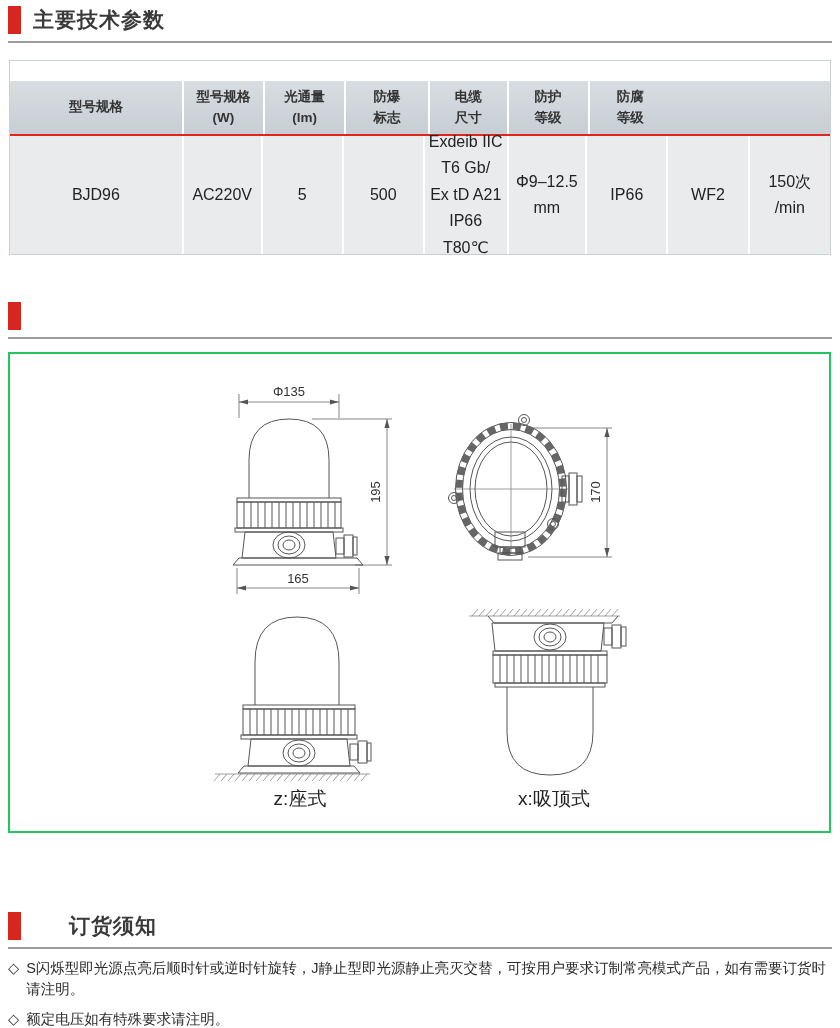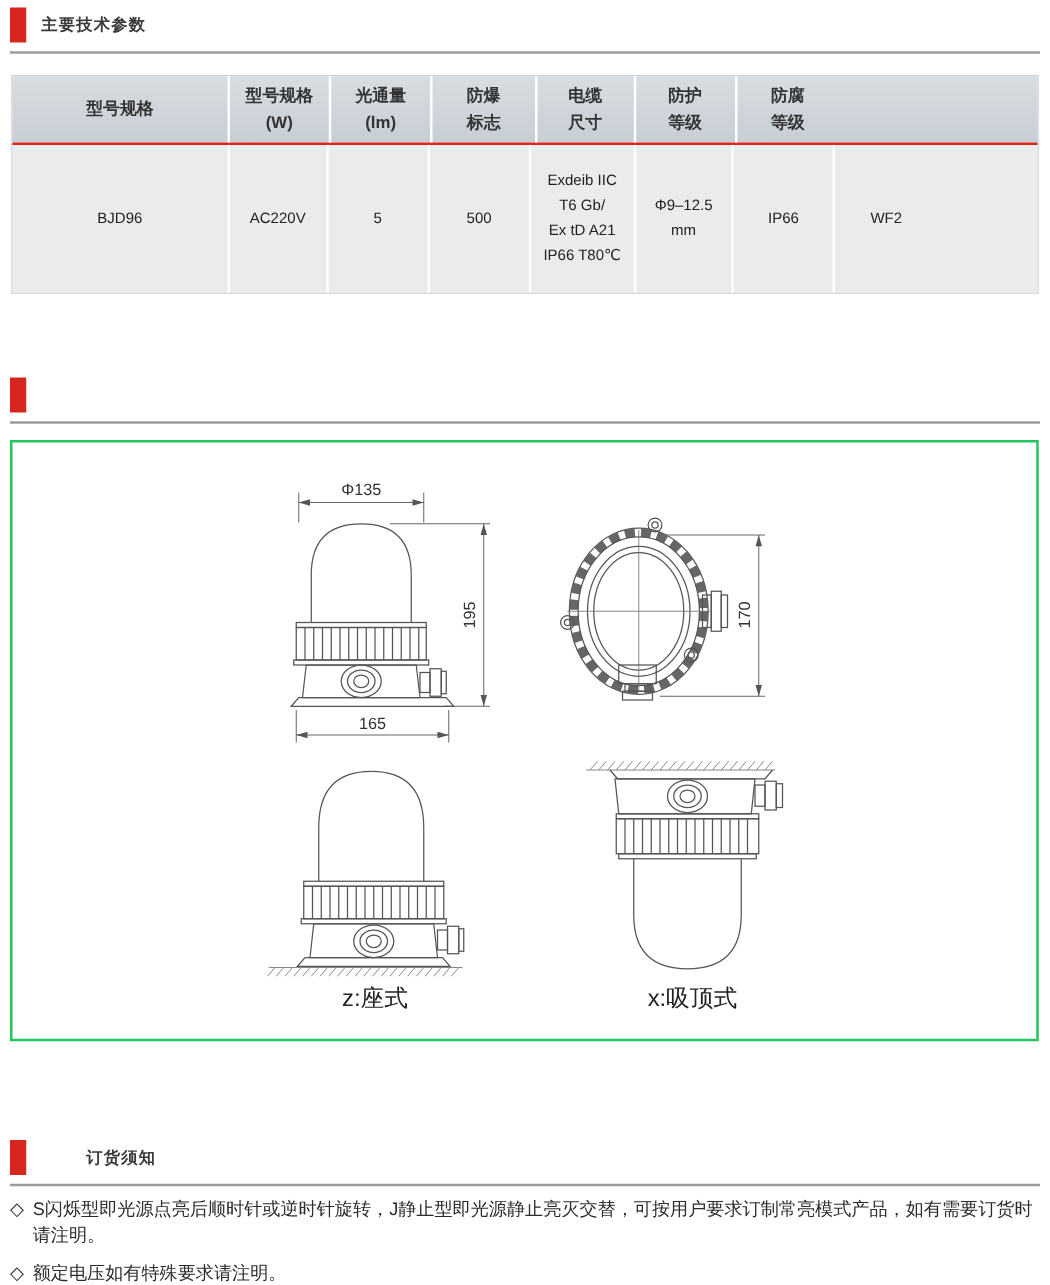--- a/index.html
+++ b/index.html
@@ -5,33 +5,33 @@
   * { margin:0; padding:0; box-sizing:border-box; }
   html,body { width:840px; height:1028px; background:#fff; position:relative;
     font-family:"Liberation Sans","DejaVu Sans",sans-serif; color:#333; }
 
   .abs { position:absolute; }
 
   
   .sec-head { left:8px; width:824px; border-bottom:2px solid #9c9c9c;
     padding-bottom:7px; display:flex; align-items:center; }
   .red-block { width:13px; height:28px; background:#d7261d; margin-right:12px; flex:0 0 auto; }
-  .sec-title { font-size:13px; font-weight:bold; color:#3a3a3a; letter-spacing:1px; }
+  .sec-title { font-size:21px; font-weight:bold; color:#3a3a3a; letter-spacing:1px; }
 
   
   .spec-table { top:60px; left:9px; width:822px; border:1px solid #c9d0d4; }
   .t-row { display:flex; width:100%; }
-  .t-head { height:53px; background:linear-gradient(#d8dde1,#c7ced4); }
+  .t-head { height:53px; background:linear-gradient(#d8dde1,#c7ced4);margin-top:20px; }
   .t-body { height:118px; background:#e9ebed; }
   .red-divider { height:2px; background:#e0251c; width:100%; }
   .cell { display:flex; align-items:center; justify-content:center; text-align:center;
     white-space:pre-line; border-right:2px solid #ffffff; }
   .cell:last-child { border-right:none; }
   .t-head .cell { font-size:13.5px; font-weight:bold; color:#333; line-height:1.55; }
-  .t-body .cell { font-size:12px; color:#222; line-height:1.65; }
+  .t-body .cell { font-size:16px; color:#222; line-height:1.65; }
   .c1{width:21.2%;} .c2{width:9.6%;} .c3{width:9.9%;} .c4{width:9.9%;} .c5{width:10.2%;}
   .c6{width:9.6%;text-align:center;} .c7{width:9.9%;} .c8{width:9.9%;} .c9{width:9.8%;}
 
   
   .drawing-box { top:352px; left:8px; width:823px; height:481px;
     border:2px solid #22c55e; background:#fff; }
   .drawing-box svg { position:absolute; }
   svg path, svg line, svg rect, svg ellipse, svg circle, svg polygon.outline
     { stroke:#555; fill:none; stroke-width:1; }
   svg .thin { stroke:#777; stroke-width:0.7; }
@@ -77,20 +77,22 @@
     <div class="cell c3">5</div>
     <div class="cell c4">500</div>
     <div class="cell c5">Exdeib IIC
 T6 Gb/
 Ex tD A21
 IP66 T80℃</div>
     <div class="cell c6">Φ9–12.5
 mm</div>
     <div class="cell c7">IP66</div>
     <div class="cell c8">WF2</div>
+    <div class="cell c9">150次
+/min</div>
   </div>
 </div>
 
 <div class="abs sec-head" style="top:302px;">
   <span class="red-block"></span>
 </div>
 
 <div class="abs drawing-box">
 
   <svg style="left:177px; top:18px;" width="230" height="230" viewBox="0 0 230 230">

